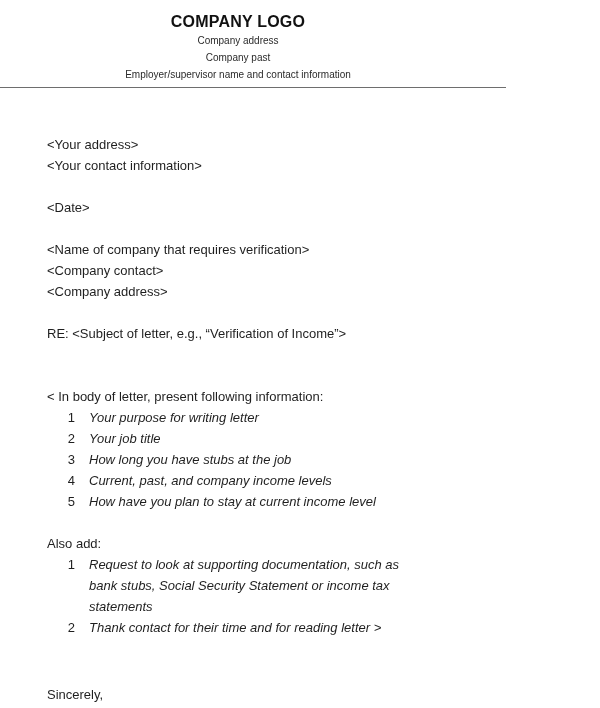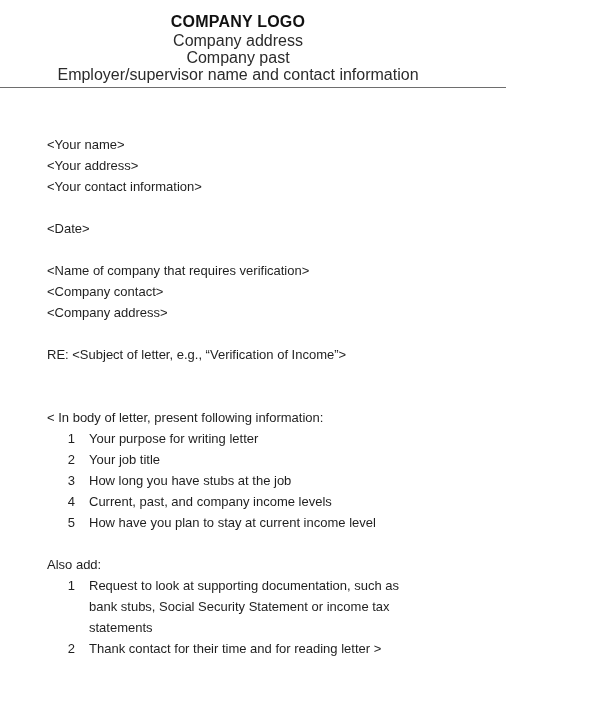--- a/index.html
+++ b/index.html
@@ -29,21 +29,21 @@
     text-align: center;
   }
   .letterhead-title {
     font-size: 16px;
     font-weight: bold;
     letter-spacing: 0.2px;
     line-height: 20px;
     color: #111111;
   }
   .letterhead-line {
-    font-size: 16px;
+    font-size: 10px;
     font-weight: normal;
     line-height: 17px;
     color: #2b2b2b;
   }
   .letterhead-rule {
     margin: 4px auto 0 auto;
     width: 506px;
     height: 0;
     border-top: 1.6px solid #6e6e6e;
   }
@@ -82,20 +82,21 @@
     position: absolute;
     left: 14px;
     top: 0;
     width: 14px;
     text-align: right;
     font-size: 13px;
     line-height: 21px;
   }
   .numbered-list li .item-text {
     display: block;
+    font-style: italic;
   }
   .list-also li {
     padding-right: 4px;
   }
 </style>
 </head>
 <body>
 
 <div class="page">
 
@@ -105,21 +106,20 @@
     <div class="letterhead-line">Company past</div>
     <div class="letterhead-line">Employer/supervisor name and contact information</div>
     <div class="letterhead-rule"></div>
   </div>
 
   <div class="letter-body">
 
     <div class="spacer-xl"></div>
 
     <div class="block">
-      <p>&lt;Your name&gt;</p>
       <p>&lt;Your address&gt;</p>
       <p>&lt;Your contact information&gt;</p>
     </div>
 
     <div class="spacer-l"></div>
 
     <div class="block">
       <p>&lt;Date&gt;</p>
     </div>
 

